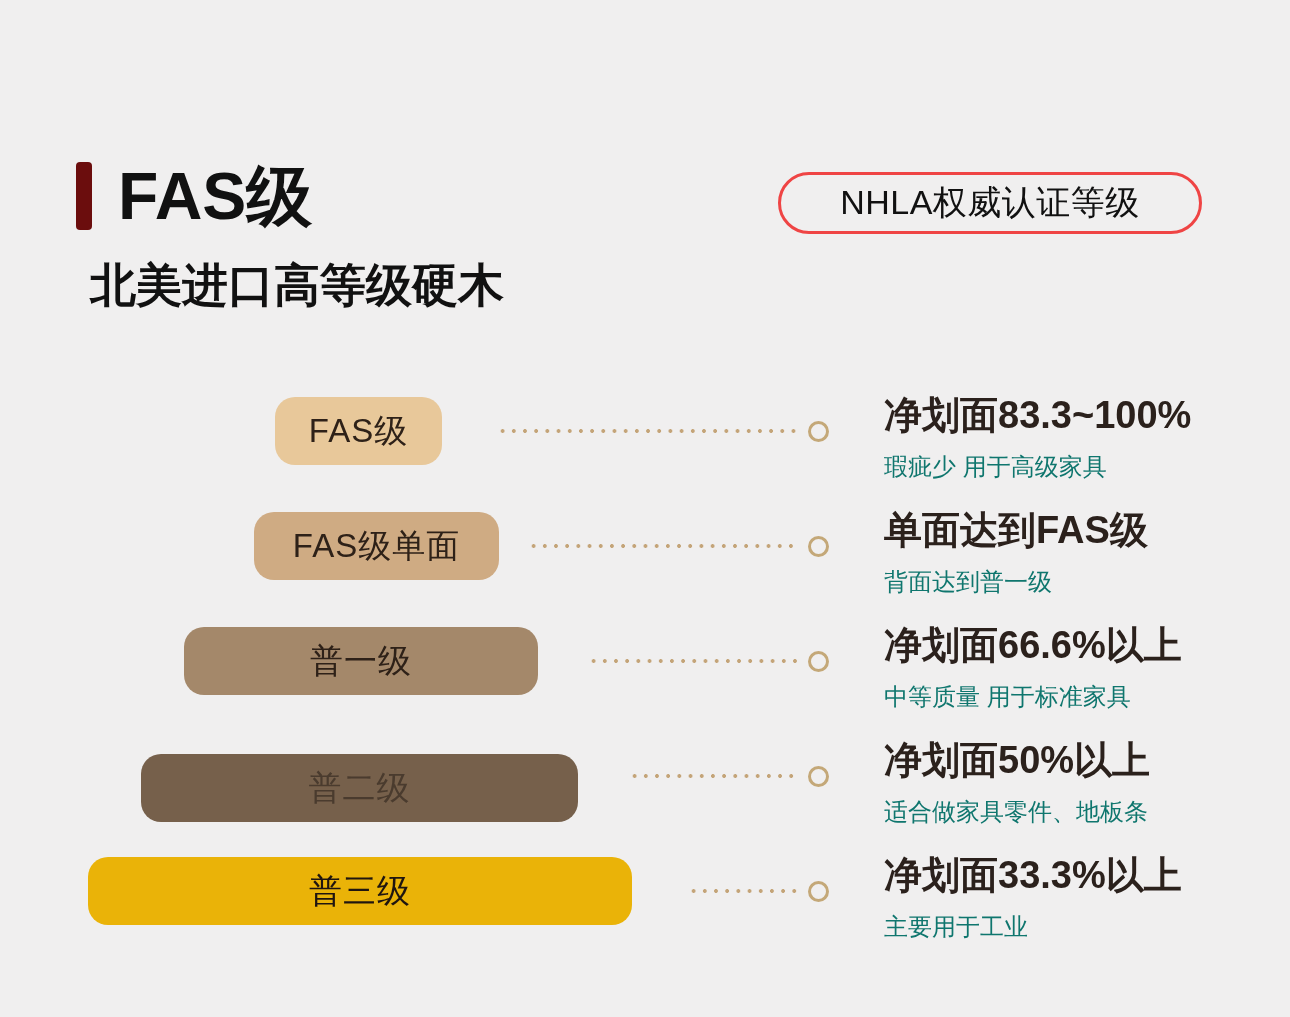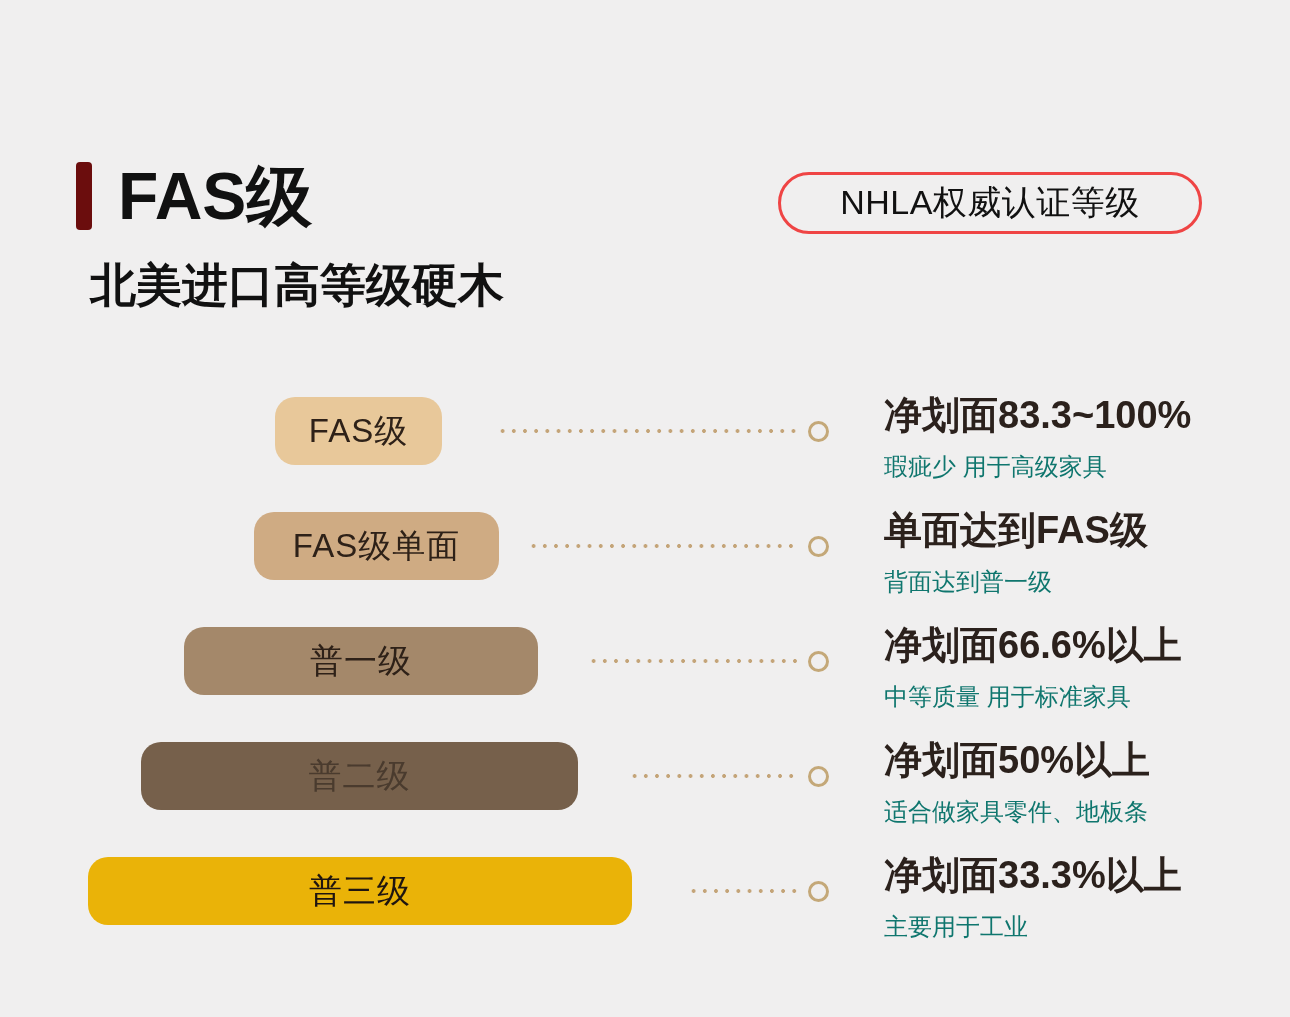--- a/index.html
+++ b/index.html
@@ -238,21 +238,21 @@
         <span class="dots"></span>
         <span class="ring"></span>
       </div>
       <div class="info">
         <div class="info-title">净划面66.6%以上</div>
         <div class="info-sub">中等质量 用于标准家具</div>
       </div>
     </div>
 
     <div class="row">
-      <div class="bar dark" style="left:141px; width:437px; background:#76604b;">
+      <div class="bar dark" style="left:141px; width:437px; background:#76604b;margin-top:12px;">
         <span class="bar-label">普二级</span>
       </div>
       <div class="connector" style="left:629px; width:200px;">
         <span class="dots"></span>
         <span class="ring"></span>
       </div>
       <div class="info">
         <div class="info-title">净划面50%以上</div>
         <div class="info-sub">适合做家具零件、地板条</div>
       </div>

